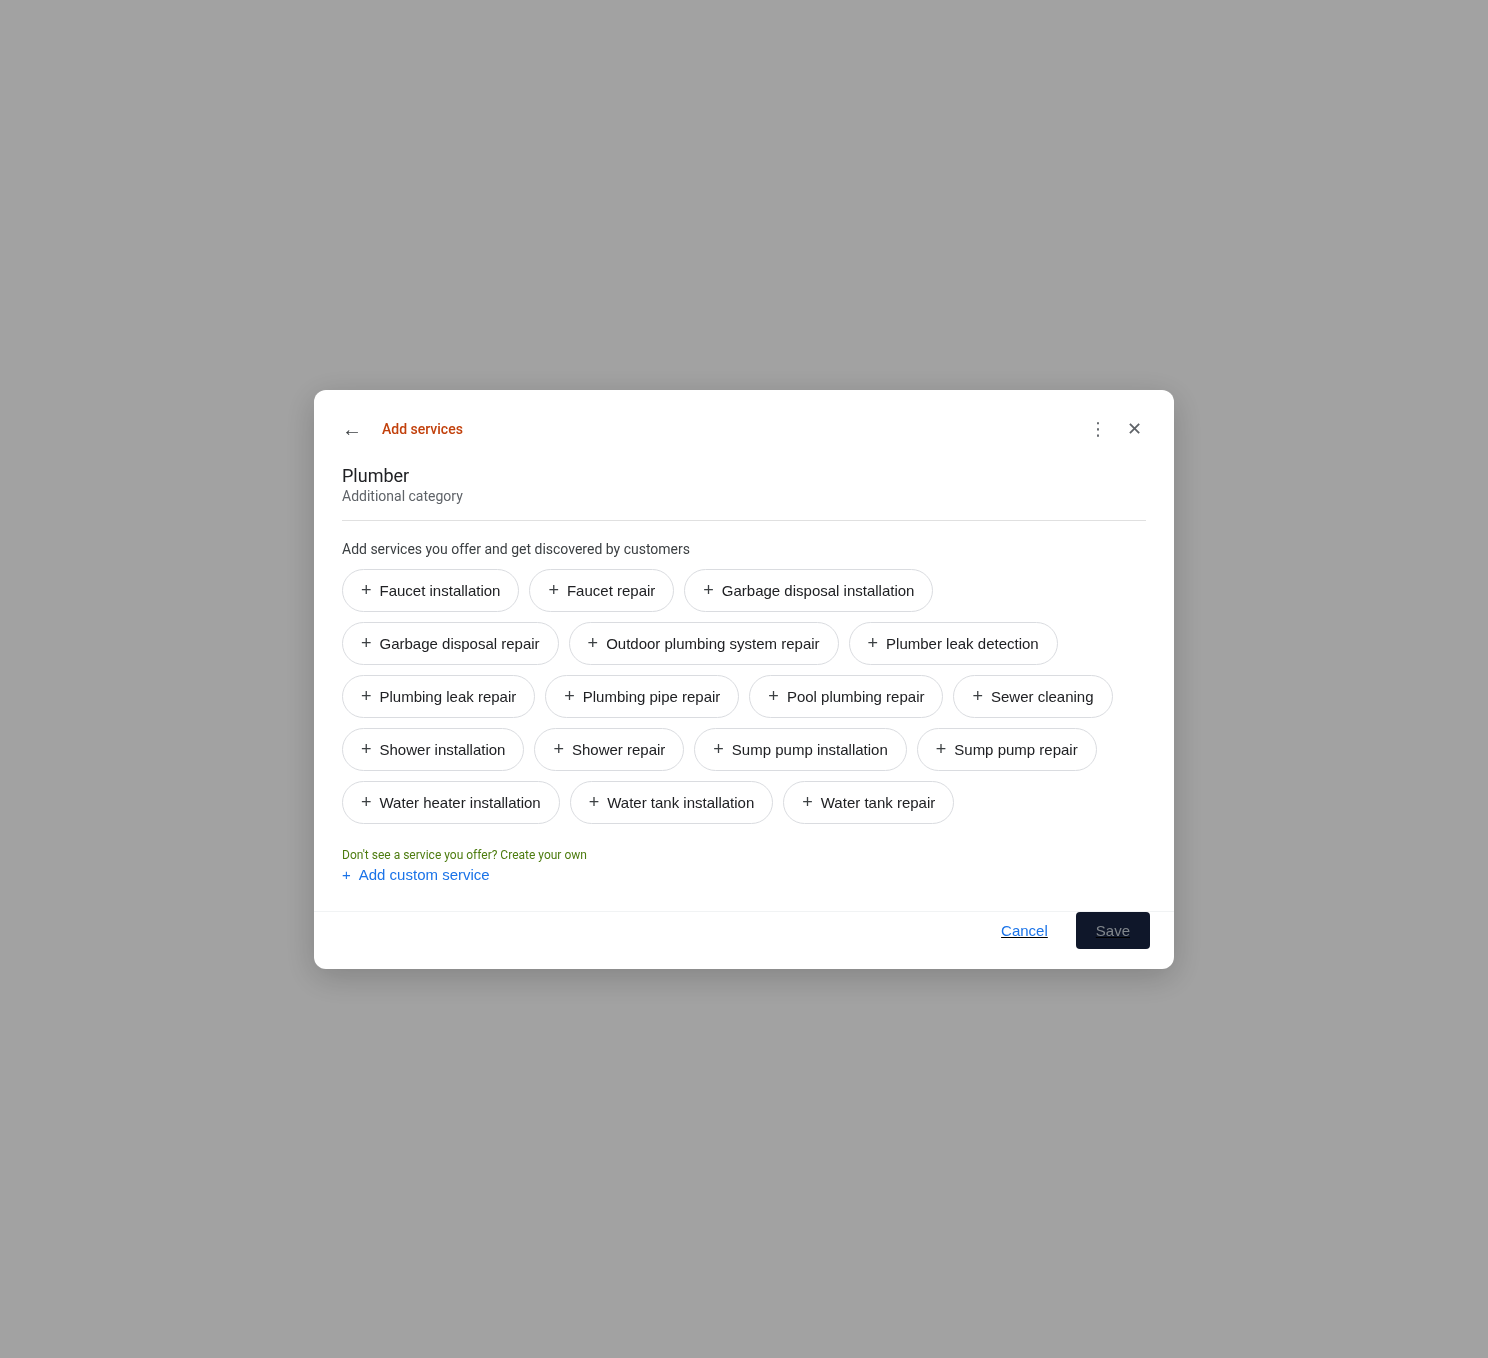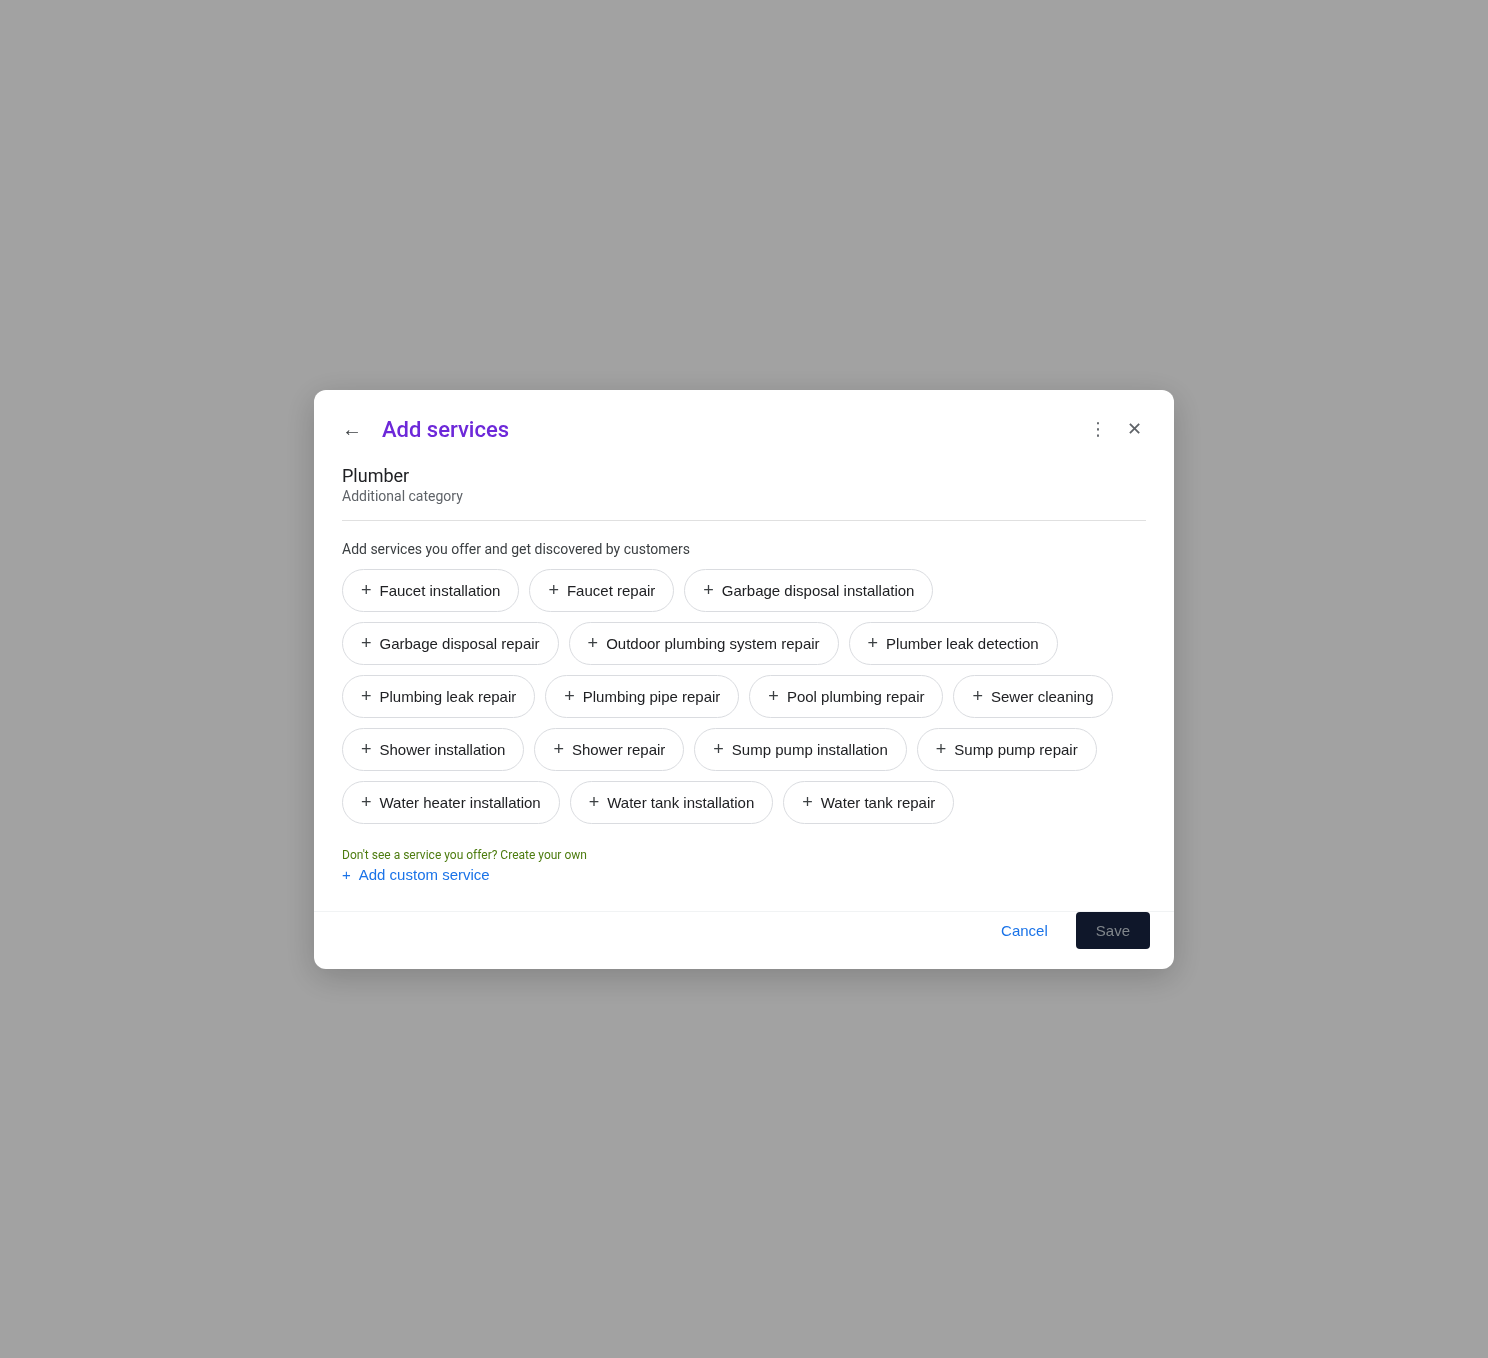--- a/index.html
+++ b/index.html
@@ -49,23 +49,23 @@
       border-radius: 50%;
       display: flex;
       align-items: center;
       justify-content: center;
       color: #3c4043;
       font-size: 20px;
     }
 
     .dialog-title {
       flex: 1;
-      font-size: 22px;
+      font-size: 14px;
       font-weight: 500;
-      color: #6d28d9;
+      color: #c2410c;
     }
 
     .header-actions {
       display: flex;
       align-items: center;
       gap: 4px;
     }
 
     .icon-btn {
       background: none;
@@ -160,20 +160,21 @@
       padding: 4px 0;
     }
 
     .dialog-footer {
       display: flex;
       justify-content: flex-end;
       align-items: center;
       gap: 8px;
       padding: 0 24px 20px 24px;
       border-top: 1px solid #f1f3f4;
+      text-decoration: underline;
     }
 
     .cancel-btn {
       background: none;
       border: none;
       cursor: pointer;
       color: #1a73e8;
       font-size: 15px;
       font-weight: 500;
       padding: 10px 20px;

